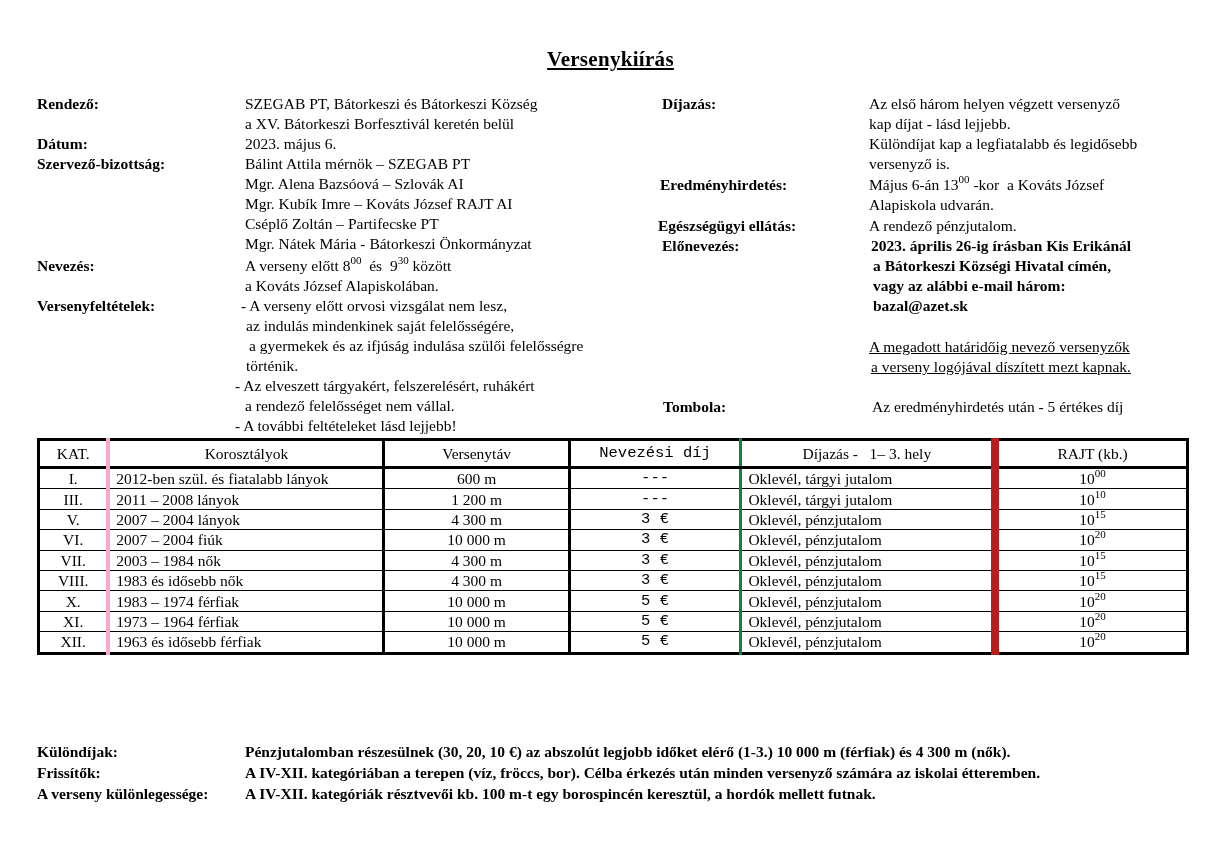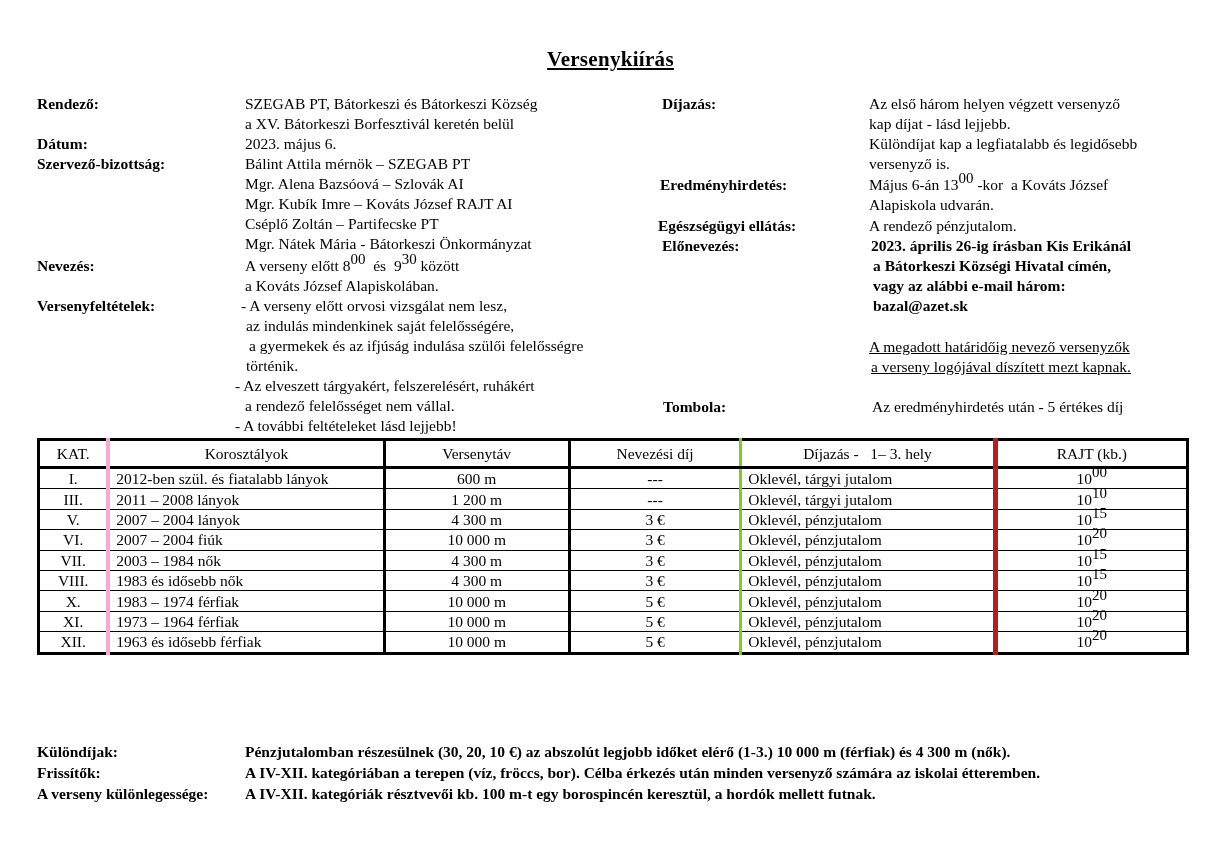--- a/index.html
+++ b/index.html
@@ -3,35 +3,35 @@
 <meta charset="utf-8">
 <style>
   html, body { margin:0; padding:0; background:#ffffff; }
   body { width:1221px; height:848px; position:relative; overflow:hidden;
          font-family:"Liberation Serif","DejaVu Serif",serif; color:#000; font-size:15.5px; }
   .abs { position:absolute; white-space:nowrap; line-height:20px; }
   .b { font-weight:bold; }
   .title { position:absolute; left:0; width:1221px; top:47px; text-align:center;
            font-weight:bold; font-size:21px; text-decoration:underline; letter-spacing:0.3px; }
   .lbl { font-weight:bold; }
-  sup { font-size:15px; line-height:0; vertical-align:7px;text-align:right; }
+  sup { font-size:11px; line-height:0; vertical-align:7px;text-align:right; }
   .u { text-decoration:underline; }
 
   table.race { position:absolute; left:37px; top:438px; width:1152px;
                border-collapse:collapse; border:3px solid #000; }
   table.race td, table.race th { border:1.5px solid #000; padding:0 6px; height:19.4px;
                font-weight:normal; font-size:15.5px; line-height:19px; white-space:nowrap; }
   table.race th { height:25px; border-bottom:3px solid #000; }
   table.race .c { text-align:center; }
   table.race .l { text-align:left; }
   table.race th.c1, table.race td.c1 { border-right:4px solid #f9a8d4; }
   table.race th.c2, table.race td.c2 { border-right:3px solid #000; }
   table.race th.c3, table.race td.c3 { border-right:3px solid #000; }
-  table.race th.c4, table.race td.c4 { border-right:3px solid #84cc16; }
-  table.race th.c5, table.race td.c5 { border-right:5px solid #b91c1c; }
+  table.race th.c4, table.race td.c4 { border-right:3px solid #15803d;font-family:Liberation Mono, monospace; }
+  table.race th.c5, table.race td.c5 { border-right:8px solid #b91c1c; }
   .bottom { font-weight:bold; }
 </style>
 </head>
 <body>
 
 <div class="title">Versenykiírás</div>
 
 <div class="abs lbl" style="left:37px;top:94px">Rendező:</div>
 <div class="abs" style="left:245px;top:94px">SZEGAB PT,  Bátorkeszi és Bátorkeszi Község</div>
 <div class="abs" style="left:245px;top:114px">a  XV. Bátorkeszi Borfesztivál keretén belül</div>

